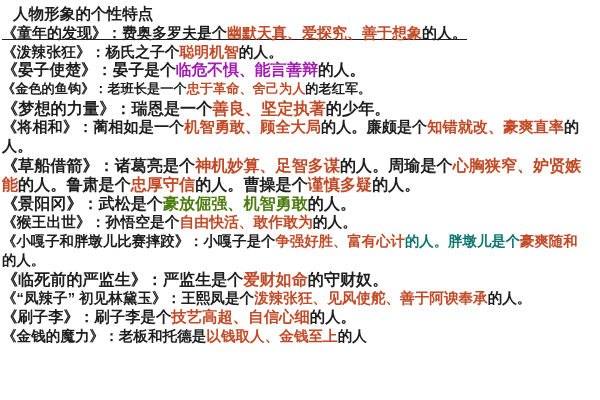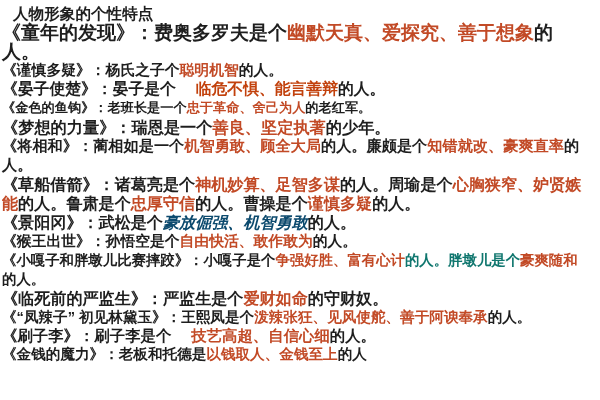--- a/index.html
+++ b/index.html
@@ -9,21 +9,21 @@
   }
   .page{
     width:600px;height:400px;box-sizing:border-box;
     padding:5px 6px 0 2px;background:#ffffff;
     font-weight:bold;color:#1e1e1e;
   }
   .page p{margin:0;line-height:18.8px;word-break:normal;}
   .title{padding-left:11px;font-size:15.6px;}
   .lines{width:582px;}
   
-  .lines p:nth-child(1){font-size:19px;}
+  .lines p:nth-child(1){font-size:15px;text-decoration:underline;}
   .lines p:nth-child(2){font-size:14.8px;}
   .lines p:nth-child(3){font-size:15.8px;}
   .lines p:nth-child(4){font-size:13.2px;}
   .lines p:nth-child(5){font-size:16.2px;line-height:19.2px;}
   .lines p:nth-child(6){font-size:15.2px;}
   .lines p:nth-child(7){font-size:16.1px;line-height:19.2px;}
   .lines p:nth-child(8){font-size:16.1px;line-height:19.2px;}
   .lines p:nth-child(9){font-size:14.8px;}
   .lines p:nth-child(10){font-size:14.4px;}
   .lines p:nth-child(11){font-size:16.1px;line-height:19.2px;}
@@ -32,27 +32,27 @@
   .lines p:nth-child(14){font-size:14.6px;}
   .lines p:nth-child(15){font-size:14.2px;}
 </style>
 </head>
 <body>
 
 <div class="page">
   <p class="title">人物形象的个性特点</p>
   <div class="lines" id="lines">
       <p><span style="color: rgb(30, 30, 30);">《童年的发现》：费奥多罗夫是个</span><span style="color: rgb(194, 74, 38);">幽默天真、爱探究、善于想象</span><span style="color: rgb(30, 30, 30);">的人。</span></p>
-      <p><span style="color: rgb(30, 30, 30);">《谨慎多疑》：杨氏之子个</span><span style="color: rgb(194, 74, 38);">聪明机智</span><span style="color: rgb(30, 30, 30);">的人。</span></p>
-      <p><span style="color: rgb(30, 30, 30);">《晏子使楚》：晏子是个</span><span style="color: #c2410c; margin-left: 20px;">临危不惧、能言善辩</span><span style="color: rgb(30, 30, 30);">的人。</span></p>
+      <p><span style="color: rgb(30, 30, 30);">《泼辣张狂》：杨氏之子个</span><span style="color: rgb(194, 74, 38);">聪明机智</span><span style="color: rgb(30, 30, 30);">的人。</span></p>
+      <p><span style="color: rgb(30, 30, 30);">《晏子使楚》：晏子是个</span><span style="color: #a21caf;">临危不惧、能言善辩</span><span style="color: rgb(30, 30, 30);">的人。</span></p>
       <p><span style="color: rgb(30, 30, 30);">《金色的鱼钩》：老班长是一个</span><span style="color: rgb(194, 74, 38);">忠于革命、舍己为人</span><span style="color: rgb(30, 30, 30);">的老红军。</span></p>
       <p><span style="color: rgb(30, 30, 30);">《梦想的力量》：瑞恩是一个</span><span style="color: rgb(194, 74, 38);">善良、坚定执著</span><span style="color: rgb(30, 30, 30);">的少年。</span></p>
       <p><span style="color: rgb(30, 30, 30);">《将相和》：蔺相如是一个</span><span style="color: rgb(194, 74, 38);">机智勇敢、顾全大局</span><span style="color: rgb(30, 30, 30);">的人。廉颇是个</span><span style="color: rgb(194, 74, 38);">知错就改、豪爽直率</span><span style="color: rgb(30, 30, 30);">的人。</span></p>
       <p><span style="color: rgb(30, 30, 30);">《草船借箭》：诸葛亮是个</span><span style="color: rgb(194, 74, 38);">神机妙算、足智多谋</span><span style="color: rgb(30, 30, 30);">的人。周瑜是个</span><span style="color: rgb(194, 74, 38);">心胸狭窄、妒贤嫉能</span><span style="color: rgb(30, 30, 30);">的人。鲁肃是个</span><span style="color: rgb(194, 74, 38);">忠厚守信</span><span style="color: rgb(30, 30, 30);">的人。曹操是个</span><span style="color: rgb(194, 74, 38);">谨慎多疑</span><span style="color: rgb(30, 30, 30);">的人。</span></p>
-      <p><span style="color: rgb(30, 30, 30);">《景阳冈》：武松是个</span><span style="color: #0c4a6e; font-style: italic;">豪放倔强、机智勇敢</span><span style="color: rgb(30, 30, 30);">的人。</span></p>
+      <p><span style="color: rgb(30, 30, 30);">《景阳冈》：武松是个</span><span style="color: #4d7c0f;">豪放倔强、机智勇敢</span><span style="color: rgb(30, 30, 30);">的人。</span></p>
       <p><span style="color: rgb(30, 30, 30);">《猴王出世》：孙悟空是个</span><span style="color: rgb(194, 74, 38);">自由快活、敢作敢为</span><span style="color: rgb(30, 30, 30);">的人。</span></p>
       <p><span style="color: rgb(30, 30, 30);">《小嘎子和胖墩儿比赛摔跤》：小嘎子是个</span><span style="color: rgb(194, 74, 38);">争强好胜、富有心计</span><span style="color: #0f766e;">的人。胖墩儿是个</span><span style="color: rgb(194, 74, 38);">豪爽随和</span><span style="color: rgb(30, 30, 30);">的人。</span></p>
       <p><span style="color: rgb(30, 30, 30);">《临死前的严监生》：严监生是个</span><span style="color: rgb(194, 74, 38);">爱财如命</span><span style="color: rgb(30, 30, 30);">的守财奴。</span></p>
       <p><span style="color: rgb(30, 30, 30);">《“凤辣子” 初见林黛玉》：王熙凤是个</span><span style="color: rgb(194, 74, 38);">泼辣张狂、见风使舵、善于阿谀奉承</span><span style="color: rgb(30, 30, 30);">的人。</span></p>
-      <p><span style="color: rgb(30, 30, 30);">《刷子李》：刷子李是个</span><span style="color: rgb(194, 74, 38); margin-left: 20px;">技艺高超、自信心细</span><span style="color: rgb(30, 30, 30);">的人。</span></p>
+      <p><span style="color: rgb(30, 30, 30);">《刷子李》：刷子李是个</span><span style="color: rgb(194, 74, 38);">技艺高超、自信心细</span><span style="color: rgb(30, 30, 30);">的人。</span></p>
       <p><span style="color: rgb(30, 30, 30);">《金钱的魔力》：老板和托德是</span><span style="color: rgb(194, 74, 38);">以钱取人、金钱至上</span><span style="color: rgb(30, 30, 30); text-align: right;">的人</span></p>
     </div>
 </div>
 
 </body></html>

